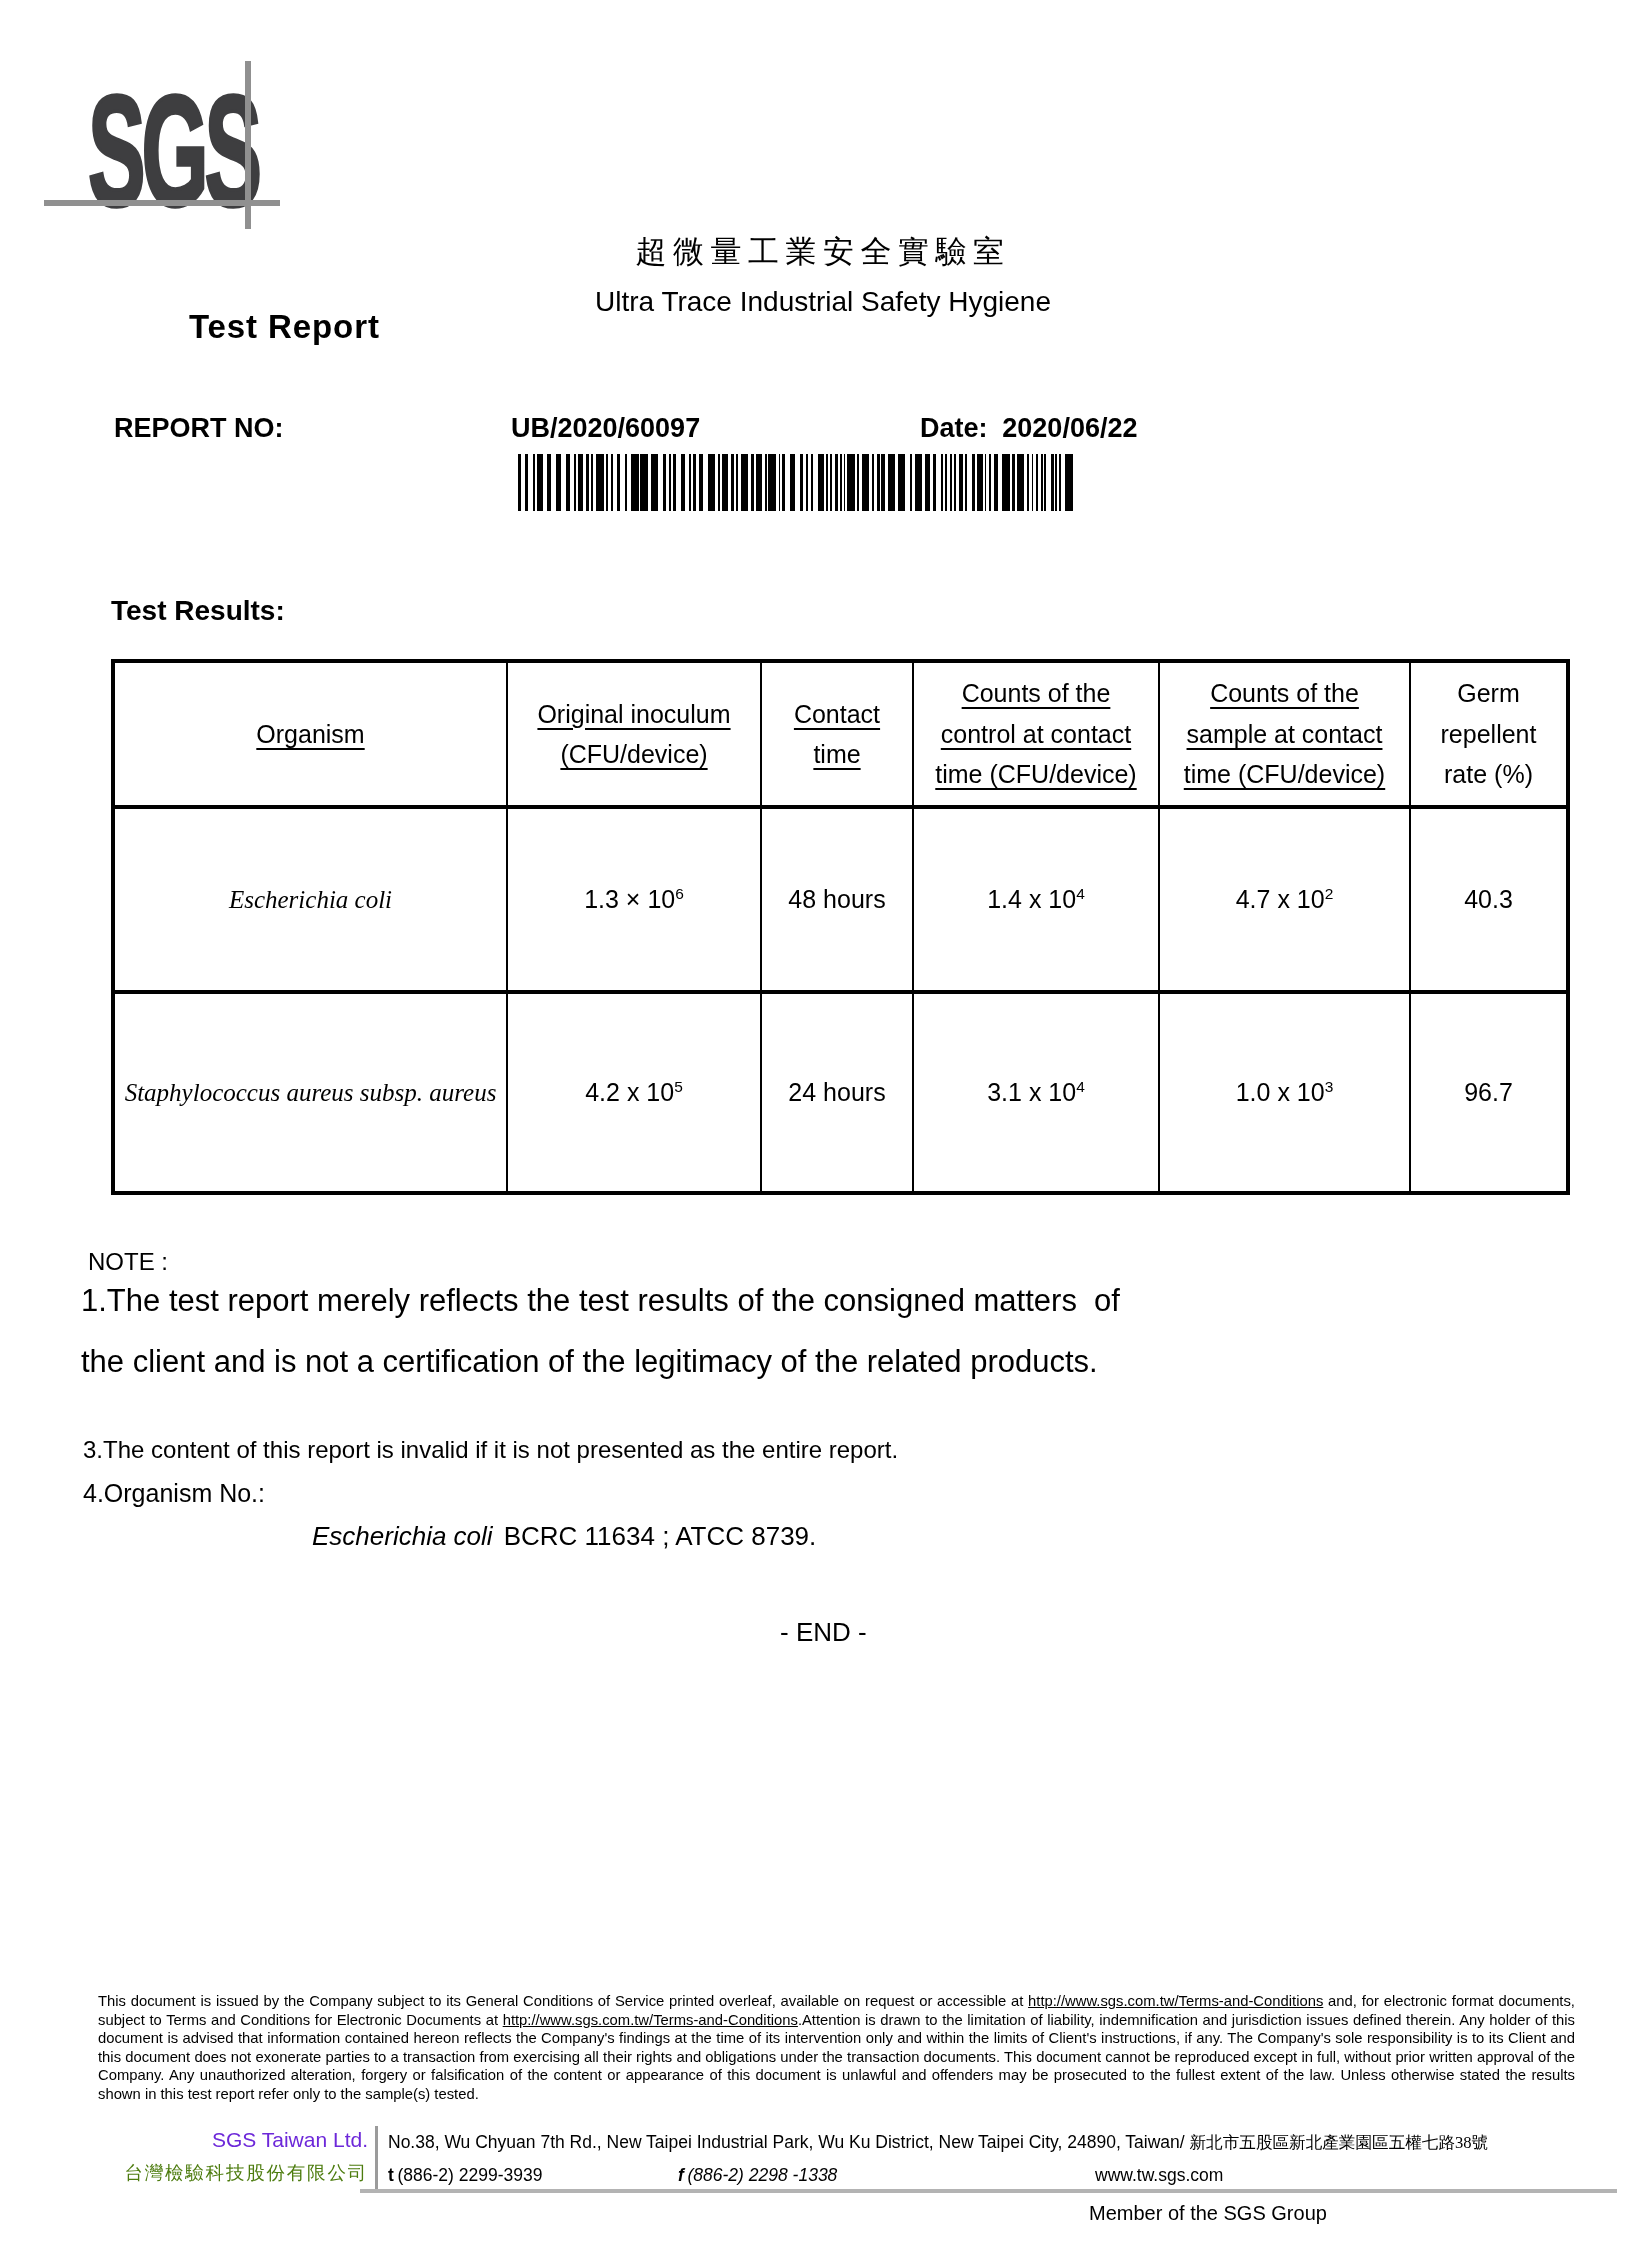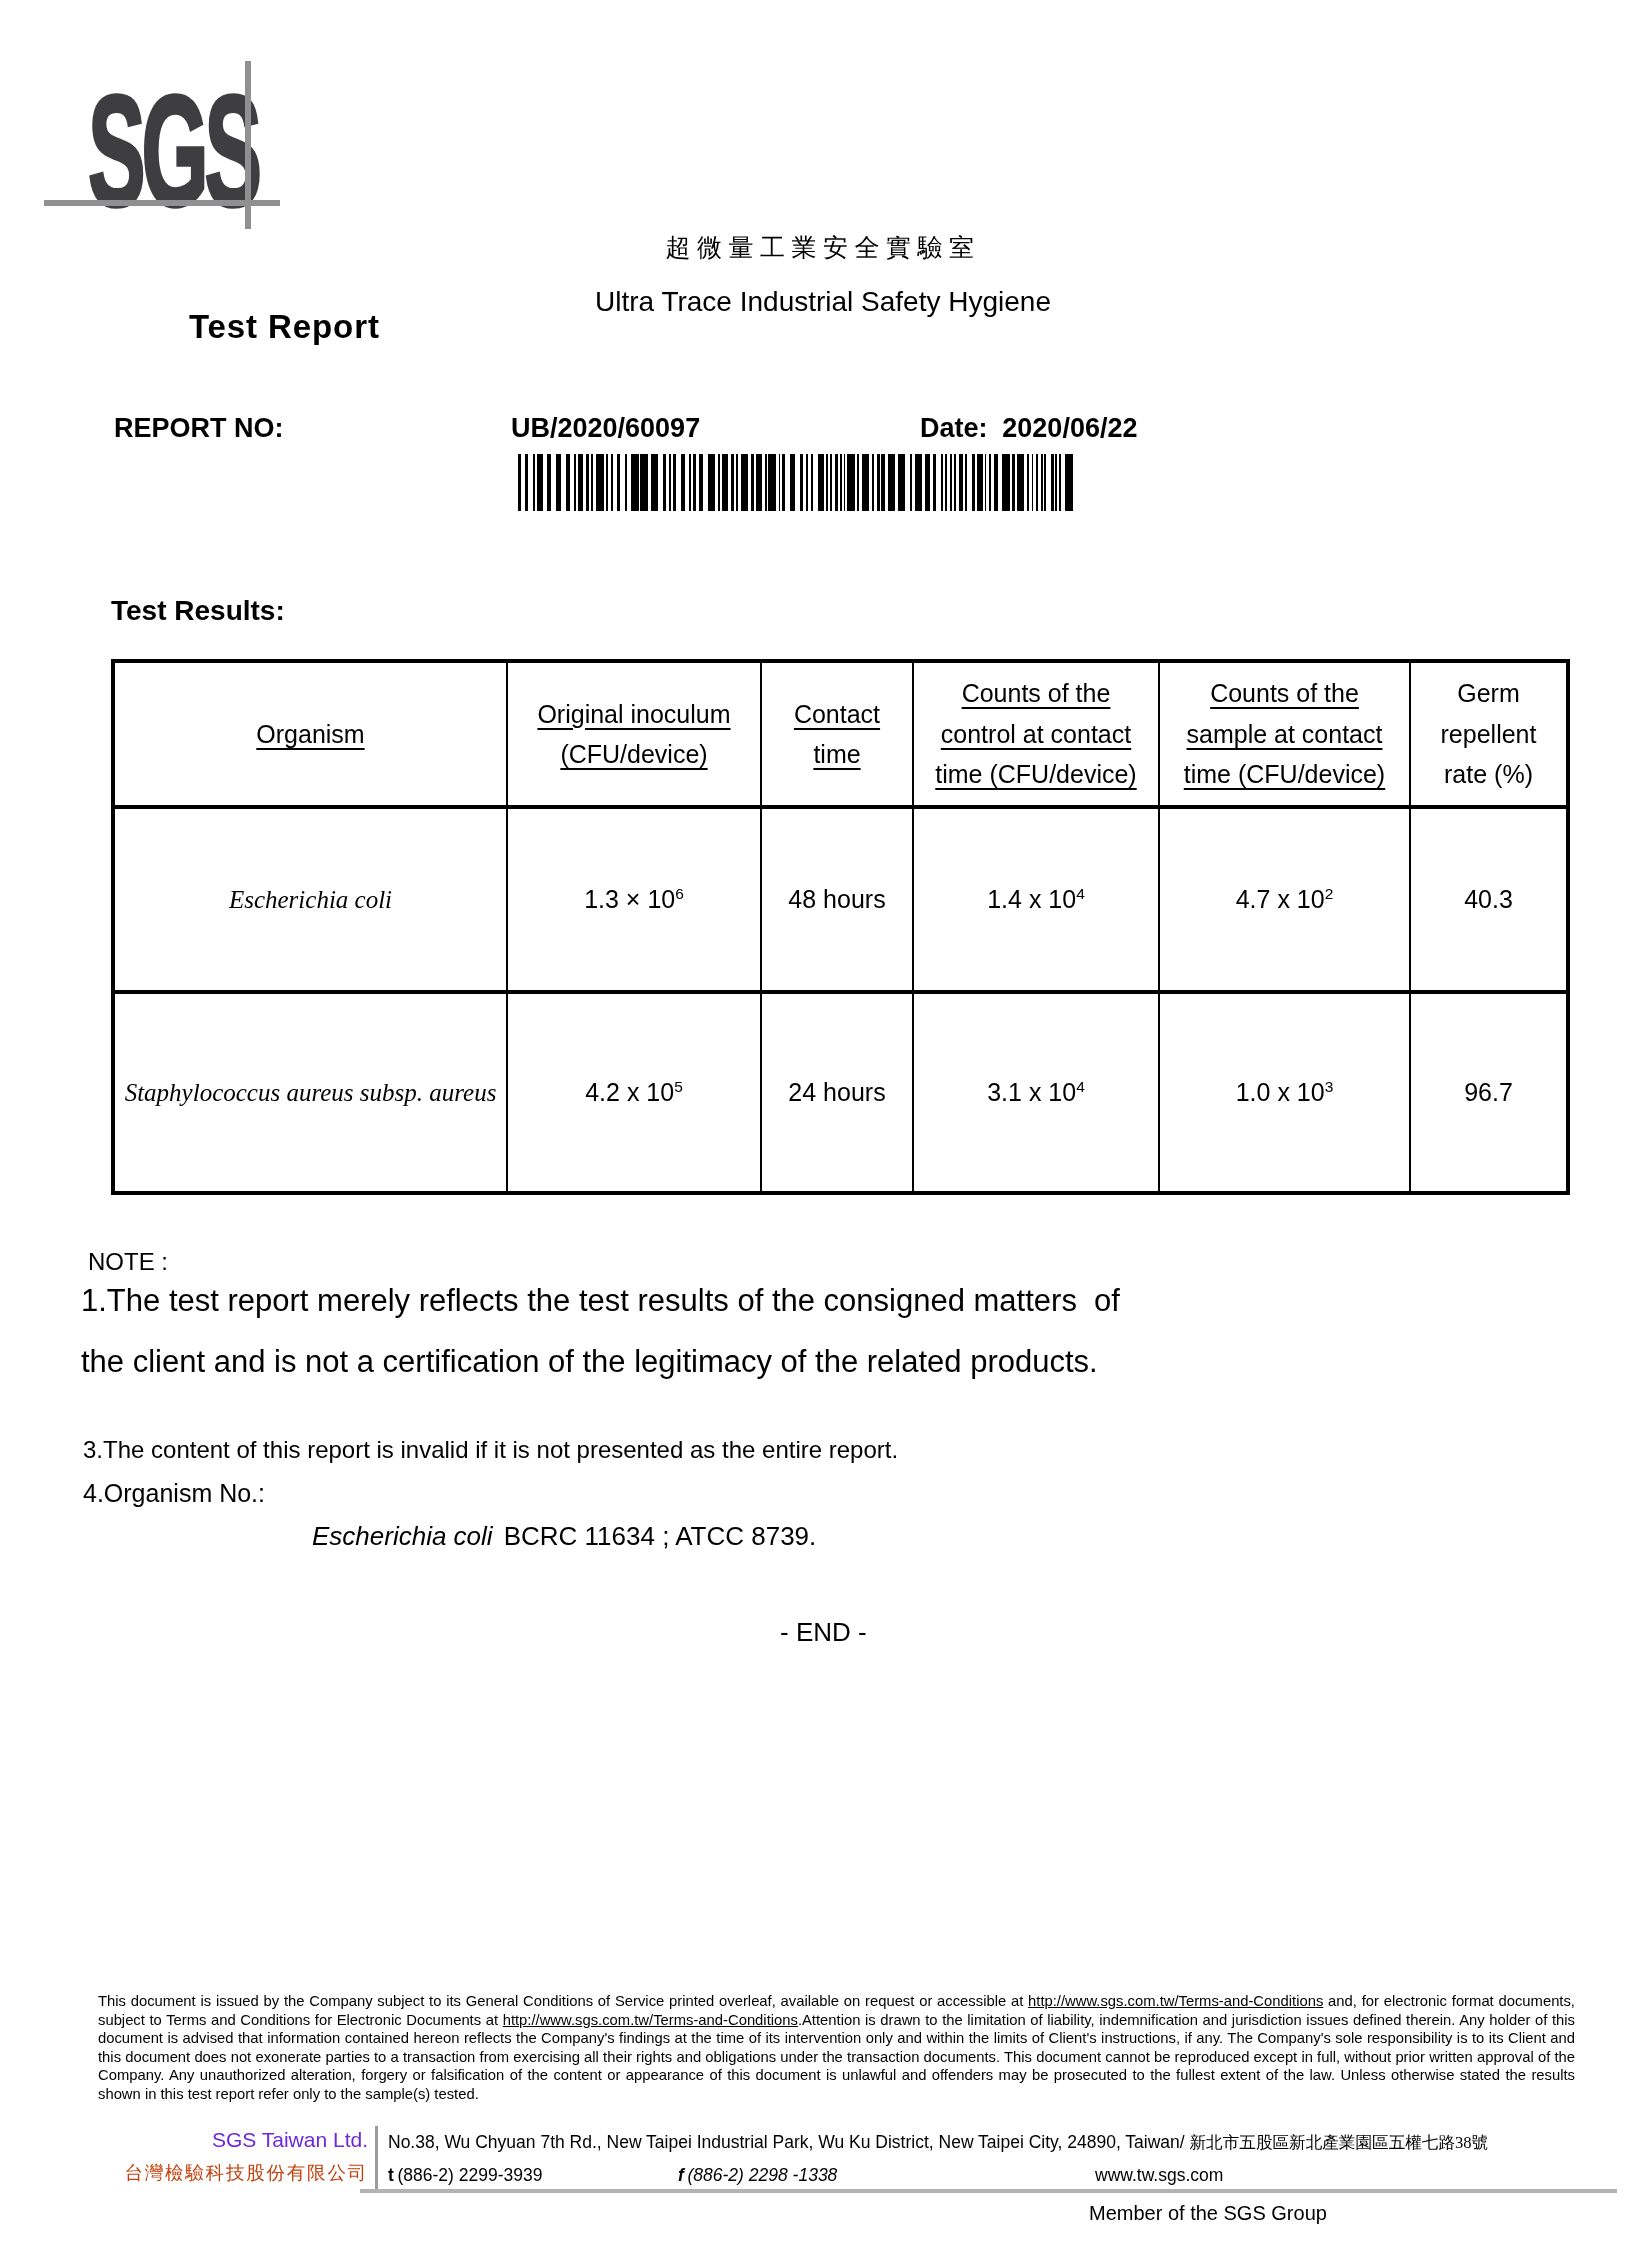--- a/index.html
+++ b/index.html
@@ -13,21 +13,21 @@
   
   .logo-text{
     left:88px;top:72px;font-size:157px;line-height:1;font-weight:bold;
     color:#3e3e40;letter-spacing:-7.4px;transform:scaleX(0.55);transform-origin:0 0;
     -webkit-text-stroke:3.7px #3e3e40;
   }
   .logo-vline{left:245px;top:61px;width:5.5px;height:168px;background:#909090;}
   .logo-hline{left:44px;top:200px;width:236px;height:5.5px;background:#909090;}
 
   
-  .title-zh{left:417px;top:231px;width:812px;text-align:center;font-size:25px;
+  .title-zh{left:417px;top:231px;width:812px;text-align:center;font-size:31px;
     font-family:"Liberation Serif",serif;letter-spacing:6.5px;}
   .title-en{left:417px;top:286px;width:812px;text-align:center;font-size:28px;}
   .report-title{left:189px;top:308px;font-size:33px;font-weight:bold;letter-spacing:0.9px;}
 
   .report-no-label{left:114px;top:413px;font-size:27px;font-weight:bold;}
   .report-no-value{left:511px;top:413px;font-size:27px;font-weight:bold;}
   .date-wrap{left:920px;top:413px;font-size:27px;font-weight:bold;}
   .date-wrap .gap{display:inline-block;width:14.8px;}
 
   .barcode{left:518px;top:454px;width:559px;height:57px;font-size:0;white-space:nowrap;overflow:hidden;}
@@ -59,21 +59,21 @@
   .org1{left:312px;top:1521px;}
   .org2{left:312px;top:1569px;}
   .orgname{font-style:italic;}
   .orgref{margin-left:11px;}
   .endmark{left:780px;top:1617px;font-size:26px;}
 
   
   .disclaimer{left:98px;top:1992px;width:1477px;font-size:14.8px;line-height:18.5px;text-align:justify;}
   .url{text-decoration:underline;}
   .company-en{left:102px;top:2128px;width:266px;text-align:right;font-size:21px;color:#6d28d9;}
-  .company-zh{left:102px;top:2160px;width:266px;text-align:right;font-size:18.5px;color:#c2410c;
+  .company-zh{left:102px;top:2160px;width:266px;text-align:right;font-size:18.5px;color:#4d7c0f;
     font-family:"Liberation Serif",serif;letter-spacing:1.8px;}
   .footer-vline{left:375px;top:2126px;width:2.8px;height:63px;background:#9b9b9b;}
   .address{left:388px;top:2132px;font-size:17.5px;white-space:nowrap;}
   .address .zh{font-family:"Liberation Serif",serif;font-size:16.6px;}
   .tel{left:388px;top:2165px;font-size:17.5px;}
   .fax{left:678px;top:2165px;font-size:17.5px;font-style:italic;}
   .website{left:1095px;top:2165px;font-size:17.5px;}
   .blabel{font-weight:bold;margin-right:3.7px;}
   .footer-hline{left:360px;top:2189px;width:1257px;height:3.7px;background:#b3b3b3;}
   .member{left:1089px;top:2202px;font-size:20px;}

